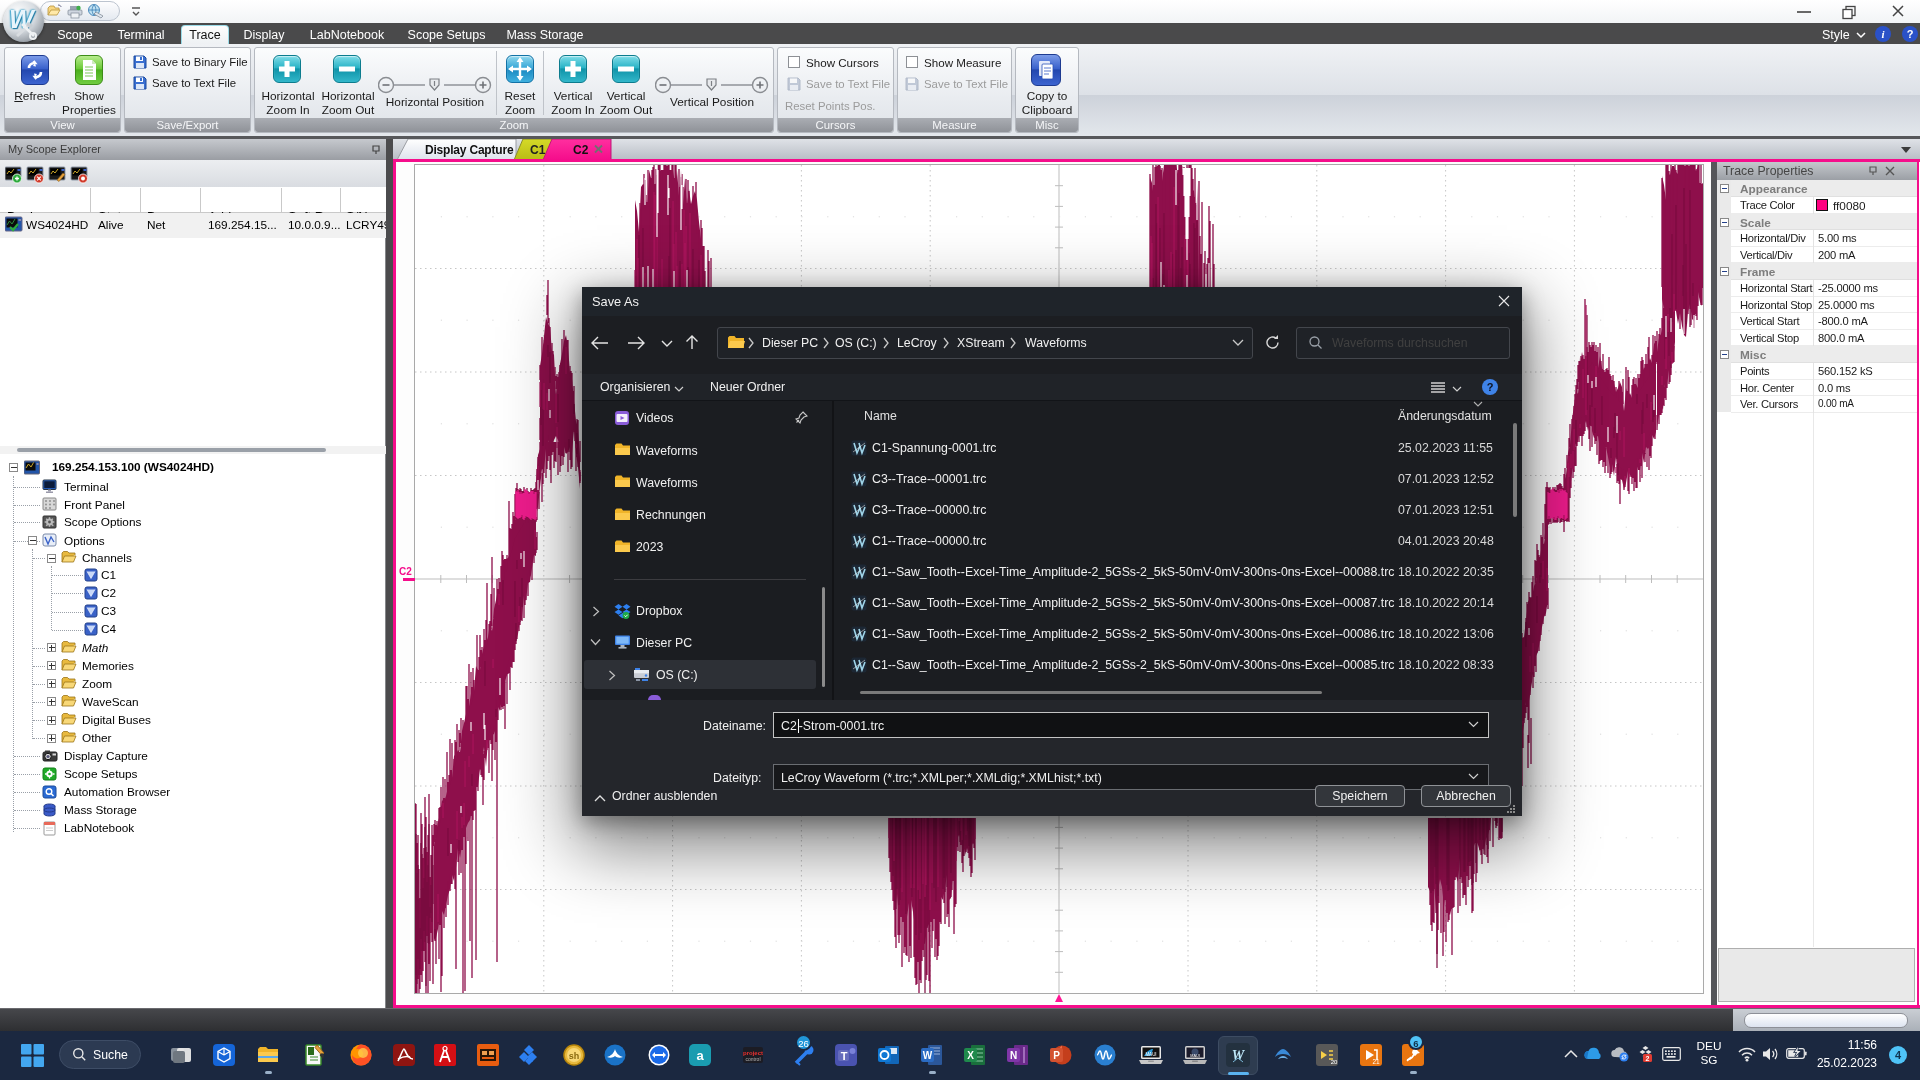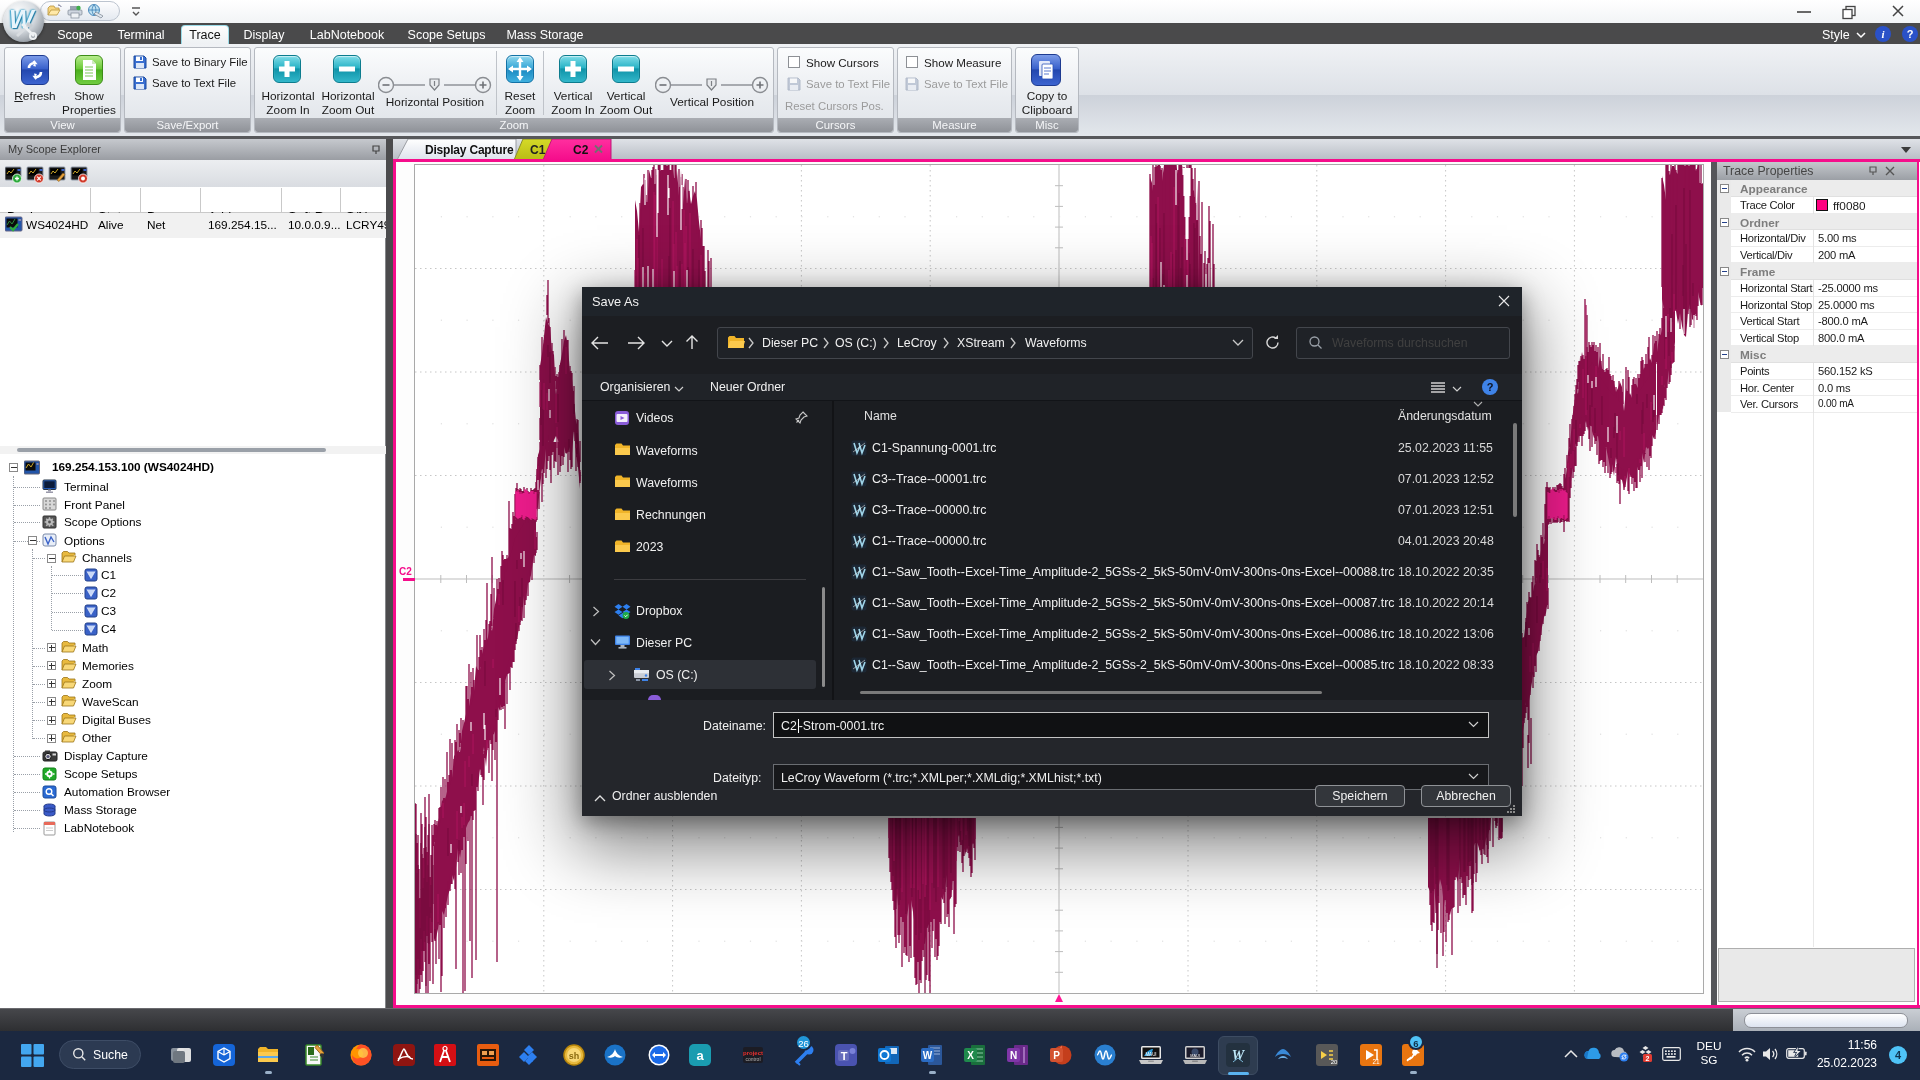--- a/index.html
+++ b/index.html
@@ -158,21 +158,21 @@
 <div class="grp" style="left:777px;width:117px"></div>
 <div class="glab" style="left:778px;width:115px">Cursors</div>
 <div class="cbx" style="left:788px;top:56px"></div>
 <div class="rl" style="left:806px;top:56px;font-size:11.6px">Show Cursors</div>
 <svg class="a" style="left:787px;top:77px;opacity:.45" width="14" height="14" viewBox="0 0 14 14">
     <path d="M1 1h10l2 2v10H1z" fill="#8a99b5" stroke="#6a7a96"></path>
     <rect x="3" y="1.5" width="7" height="4.5" fill="#fff"></rect>
     <rect x="3" y="8" width="8" height="5" fill="#e4e9f2"></rect>
   </svg>
 <div class="rl dis" style="left:806px;top:78px;font-size:11.4px">Save to Text File</div>
-<div class="rl dis" style="left:785px;top:100px;font-size:11.4px">Reset Cursors Pos.</div>
+<div class="rl dis" style="left:785px;top:100px;font-size:11.4px">Reset Points Pos.</div>
 
 <div class="grp" style="left:897px;width:115px"></div>
 <div class="glab" style="left:898px;width:113px">Measure</div>
 <div class="cbx" style="left:906px;top:56px"></div>
 <div class="rl" style="left:924px;top:56px;font-size:11.6px">Show Measure</div>
 <svg class="a" style="left:905px;top:77px;opacity:.45" width="14" height="14" viewBox="0 0 14 14">
     <path d="M1 1h10l2 2v10H1z" fill="#8a99b5" stroke="#6a7a96"></path>
     <rect x="3" y="1.5" width="7" height="4.5" fill="#fff"></rect>
     <rect x="3" y="8" width="8" height="5" fill="#e4e9f2"></rect>
   </svg>
@@ -350,21 +350,21 @@
   </svg>
 <div class="ti" style="left:101px;top:622px;">C4</div>
 <div class="a" style="left:33px;top:648px;width:12px;height:1px;border-top:1px dotted #9aa0a8"></div>
 <div class="eb" style="left:47px;top:643px"></div>
 <div class="a" style="left:48.5px;top:647px;width:6px;height:1px;background:#333"></div>
 <div class="a" style="left:51px;top:645px;width:1px;height:6px;background:#333"></div>
 <svg class="a" style="left:61px;top:640px" width="16" height="15" viewBox="0 0 16 15">
     <path d="M1 12V3l1.5-1.5h4L8 3h6v2" fill="#e8b93e" stroke="#9a7318" stroke-width=".8"></path>
     <path d="M1 12l2.5-6H15l-2.5 6z" fill="#f8d878" stroke="#9a7318" stroke-width=".8"></path>
   </svg>
-<div class="ti" style="left:82px;top:641px;">Math</div>
+<div class="ti" style="left:82px;top:641px;font-style:italic;">Math</div>
 <div class="a" style="left:33px;top:666px;width:12px;height:1px;border-top:1px dotted #9aa0a8"></div>
 <div class="eb" style="left:47px;top:661px"></div>
 <div class="a" style="left:48.5px;top:665px;width:6px;height:1px;background:#333"></div>
 <div class="a" style="left:51px;top:663px;width:1px;height:6px;background:#333"></div>
 <svg class="a" style="left:61px;top:658px" width="16" height="15" viewBox="0 0 16 15">
     <path d="M1 12V3l1.5-1.5h4L8 3h6v2" fill="#e8b93e" stroke="#9a7318" stroke-width=".8"></path>
     <path d="M1 12l2.5-6H15l-2.5 6z" fill="#f8d878" stroke="#9a7318" stroke-width=".8"></path>
   </svg>
 <div class="ti" style="left:82px;top:659px;">Memories</div>
 <div class="a" style="left:33px;top:684px;width:12px;height:1px;border-top:1px dotted #9aa0a8"></div>
@@ -529,21 +529,21 @@
 <div class="a" style="left:1731px;top:180.4px;width:185.5px;height:16.6px;background:#ececec;border-bottom:1px solid #e0e0e0"></div>
 <div class="tx" style="left:1740px;top:182px;font-size:11.8px;font-weight:bold;color:#7d7d7d">Appearance</div>
 <div class="a" style="left:1720px;top:184px;width:9px;height:9px;background:#fff;border:1px solid #888"></div>
 <div class="a" style="left:1722px;top:188px;width:5px;height:1px;background:#23408a"></div>
 <div class="a" style="left:1731px;top:197.0px;width:185.5px;height:16.6px;background:#fff;border-bottom:1px solid #ececec"></div>
 <div class="a" style="left:1813px;top:197.0px;width:1px;height:16.6px;background:#e3e3e3"></div>
 <div class="tx" style="left:1740px;top:199px;font-size:11.2px;letter-spacing:-.3px">Trace Color</div>
 <div class="a" style="left:1816px;top:199px;width:12px;height:12px;background:#ff0080;border:1px solid #111"></div>
 <div class="tx" style="left:1833px;top:199px;font-size:11.8px">ff0080</div>
 <div class="a" style="left:1731px;top:213.6px;width:185.5px;height:16.6px;background:#ececec;border-bottom:1px solid #e0e0e0"></div>
-<div class="tx" style="left:1740px;top:216px;font-size:11.8px;font-weight:bold;color:#7d7d7d">Ordner</div>
+<div class="tx" style="left:1740px;top:216px;font-size:11.8px;font-weight:bold;color:#7d7d7d">Scale</div>
 <div class="a" style="left:1720px;top:218px;width:9px;height:9px;background:#fff;border:1px solid #888"></div>
 <div class="a" style="left:1722px;top:222px;width:5px;height:1px;background:#23408a"></div>
 <div class="a" style="left:1731px;top:230.2px;width:185.5px;height:16.6px;background:#fff;border-bottom:1px solid #ececec"></div>
 <div class="a" style="left:1813px;top:230.2px;width:1px;height:16.6px;background:#e3e3e3"></div>
 <div class="tx" style="left:1740px;top:232px;font-size:11.2px;letter-spacing:-.3px">Horizontal/Div</div>
 <div class="tx" style="left:1818px;top:232px;font-size:11.2px;letter-spacing:-.2px">5.00 ms</div>
 <div class="a" style="left:1731px;top:246.8px;width:185.5px;height:16.6px;background:#fff;border-bottom:1px solid #ececec"></div>
 <div class="a" style="left:1813px;top:246.8px;width:1px;height:16.6px;background:#e3e3e3"></div>
 <div class="tx" style="left:1740px;top:249px;font-size:11.2px;letter-spacing:-.3px">Vertical/Div</div>
 <div class="tx" style="left:1818px;top:249px;font-size:11.2px;letter-spacing:-.2px">200 mA</div>

